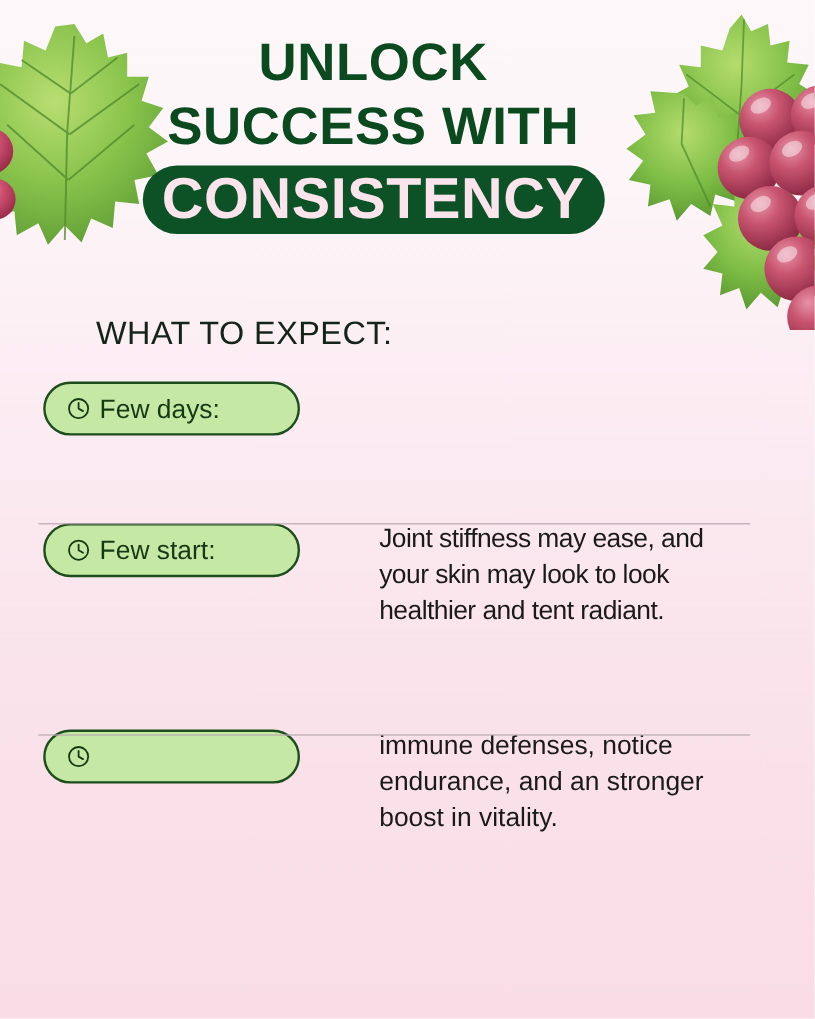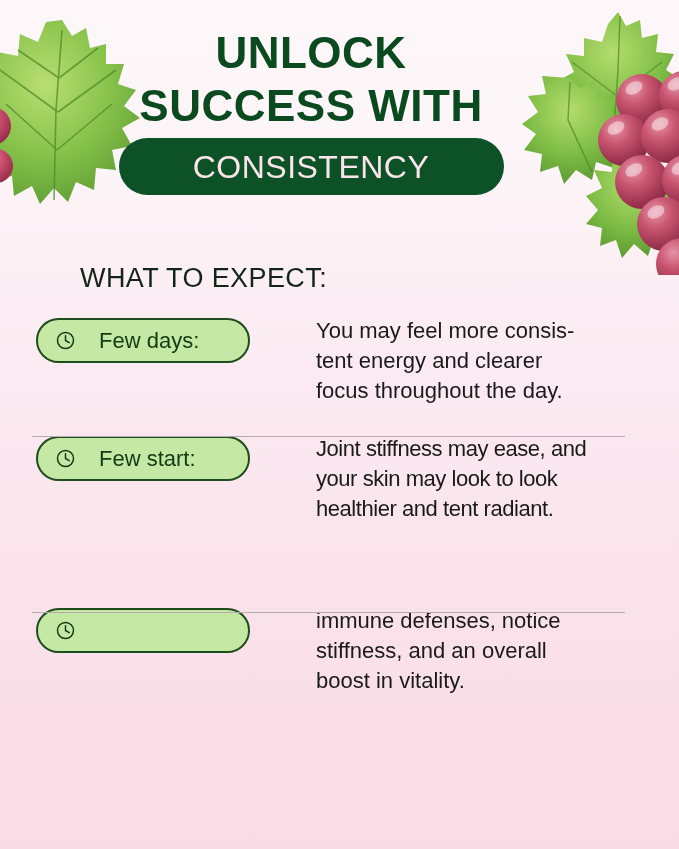--- a/index.html
+++ b/index.html
@@ -59,23 +59,23 @@
     margin: 6px auto 0;
     width: 385px;
     height: 57px;
     border-radius: 29px;
     background: #0c5226;
     display: flex;
     align-items: center;
     justify-content: center;
   }
   .banner-text {
-    font-size: 32px;
+    font-size: 48px;
     line-height: 44px;
-    font-weight: normal;
+    font-weight: bold;
     letter-spacing: 0.5px;
     color: #fbe4ec;
     text-transform: uppercase;
     white-space: nowrap;
   }
 
   
   .section-heading {
     position: absolute;
     left: 32px;
@@ -126,21 +126,20 @@
     margin-right: 8px;
     display: block;
   }
   .pill-icon svg { display: block; width: 19px; height: 19px; }
   .pill-label {
     font-size: 22px;
     line-height: 22px;
     font-weight: 500;
     color: #143a14;
     white-space: nowrap;
-    margin-left: 16px;
   }
 
   .row-body {
     flex: 1 1 auto;
     margin-left: 66px;
     margin-top: -2px;
     font-size: 22px;
     line-height: 30px;
     color: #1a1a1a;
     max-width: 320px;
@@ -282,25 +281,20 @@
     <div class="row row-1">
       <div class="pill">
         <span class="pill-icon">
           <svg viewBox="0 0 19 19" xmlns="http://www.w3.org/2000/svg" aria-hidden="true">
             <circle cx="9.5" cy="9.5" r="8" fill="none" stroke="#143a14" stroke-width="1.5"></circle>
             <path d="M9.5 4.8 L9.5 9.5 L13.2 11.6" fill="none" stroke="#143a14" stroke-width="1.5" stroke-linecap="round" stroke-linejoin="round"></path>
           </svg>
         </span>
         <span class="pill-label">Few days:</span>
       </div>
-      <div class="row-body">
-        <span class="ln">You may feel more consis-</span>
-        <span class="ln">tent energy and clearer</span>
-        <span class="ln">focus throughout the day.</span>
-      </div>
     </div>
 
     <div class="row row-2">
       <div class="pill">
         <span class="pill-icon">
           <svg viewBox="0 0 19 19" xmlns="http://www.w3.org/2000/svg" aria-hidden="true">
             <circle cx="9.5" cy="9.5" r="8" fill="none" stroke="#143a14" stroke-width="1.5"></circle>
             <path d="M9.5 4.8 L9.5 9.5 L13.2 11.6" fill="none" stroke="#143a14" stroke-width="1.5" stroke-linecap="round" stroke-linejoin="round"></path>
           </svg>
         </span>
@@ -317,21 +311,21 @@
       <div class="pill">
         <span class="pill-icon">
           <svg viewBox="0 0 19 19" xmlns="http://www.w3.org/2000/svg" aria-hidden="true">
             <circle cx="9.5" cy="9.5" r="8" fill="none" stroke="#143a14" stroke-width="1.5"></circle>
             <path d="M9.5 4.8 L9.5 9.5 L13.2 11.6" fill="none" stroke="#143a14" stroke-width="1.5" stroke-linecap="round" stroke-linejoin="round"></path>
           </svg>
         </span>
       </div>
       <div class="row-body">
         <span class="ln">immune defenses, notice</span>
-        <span class="ln">stiffness, and an overall</span>
+        <span class="ln">endurance, and an stronger</span>
         <span class="ln">boost in vitality.</span>
       </div>
     </div>
 
   </div>
 
   <div class="divider divider-1"></div>
   <div class="divider divider-2"></div>
 
 </div>

